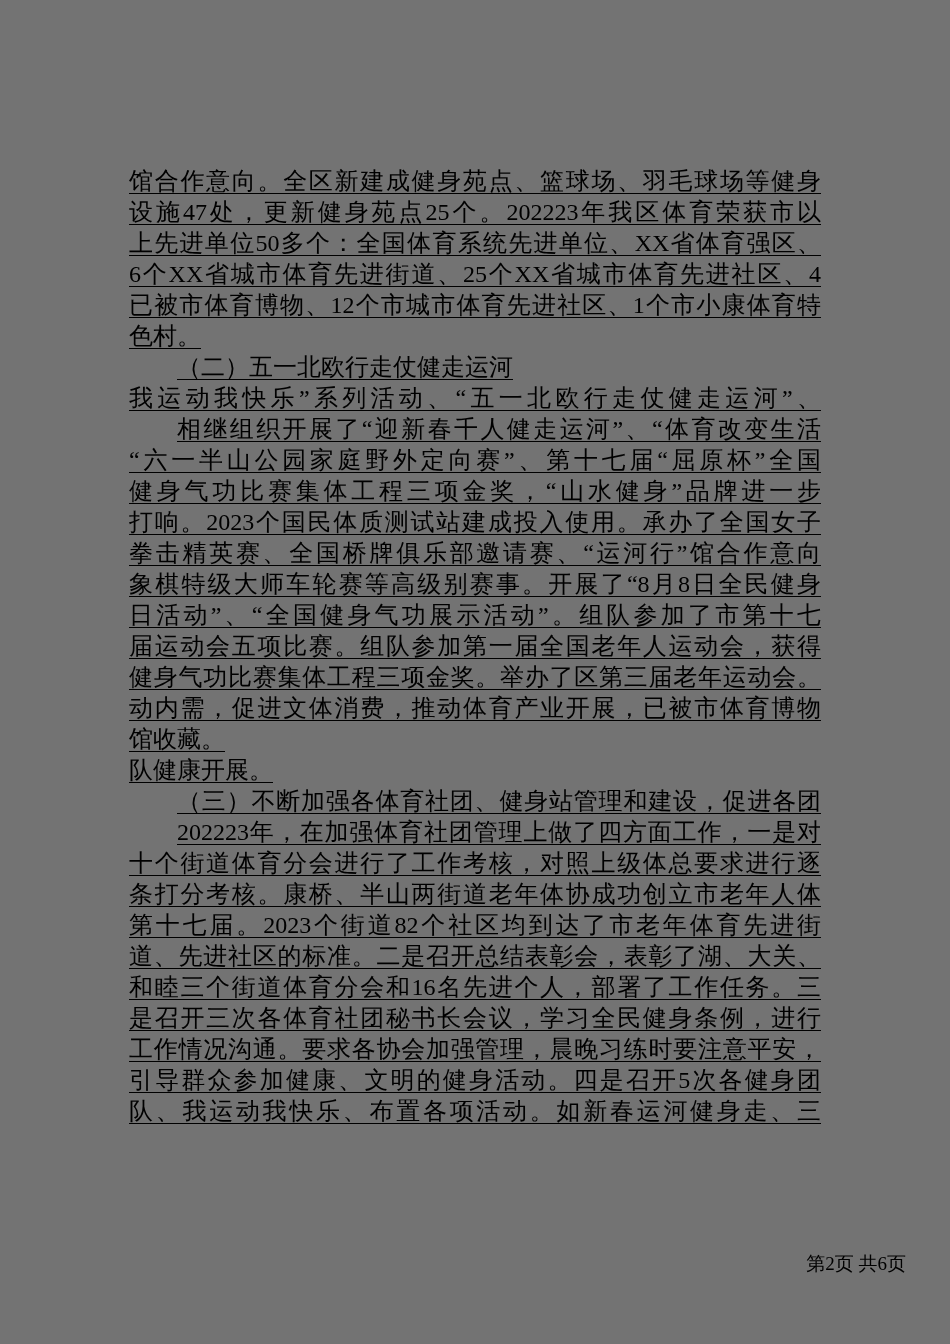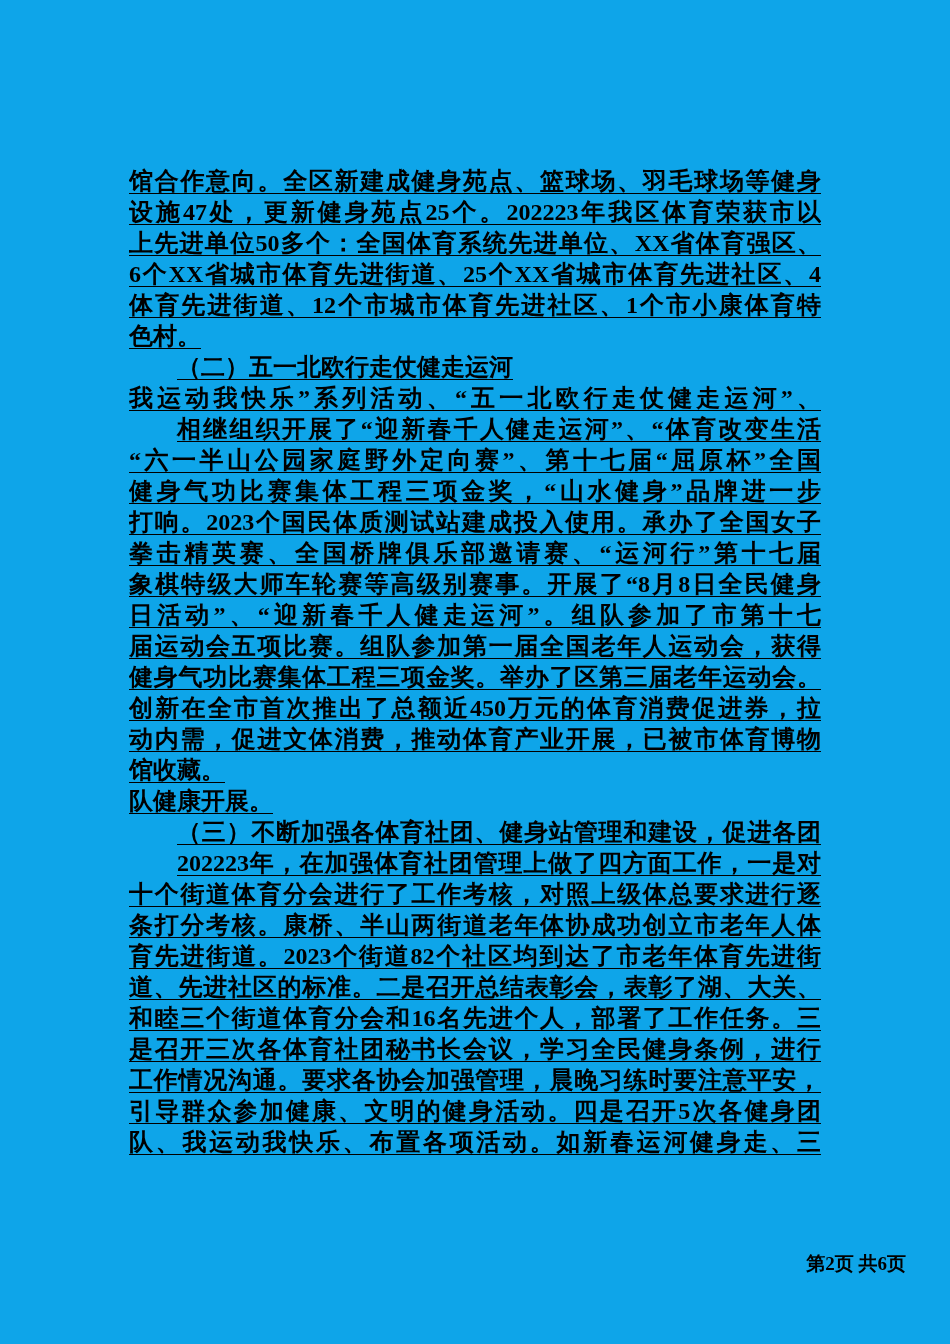--- a/index.html
+++ b/index.html
@@ -11,22 +11,21 @@
       height: 1344px;
       background: #ffffff;
       position: relative;
       overflow: hidden;
       font-family: "Liberation Serif", "DejaVu Serif", serif;
       color: #000000;
     }
     .page {
       position: absolute;
       inset: 0;
-      background: #0ea5e9;
-      font-weight: bold;
+      background: #737373;
     }
     .content {
       position: absolute;
       left: 129px;
       top: 166px;
       width: 692px;
     }
     .line {
       font-size: 24px;
       line-height: 31px;
@@ -57,42 +56,41 @@
 </head>
 <body>
 
 <div class="page">
   <div class="content" id="doc-content">
 
   <div class="line fill">馆合作意向。全区新建成健身苑点、篮球场、羽毛球场等健身</div>
       <div class="line fill">设施47处，更新健身苑点25个。202223年我区体育荣获市以</div>
       <div class="line fill">上先进单位50多个：全国体育系统先进单位、XX省体育强区、</div>
       <div class="line fill">6个XX省城市体育先进街道、25个XX省城市体育先进社区、4</div>
-      <div class="line fill">体育先进街道、12个市城市体育先进社区、1个市小康体育特</div>
+      <div class="line fill">已被市体育博物、12个市城市体育先进社区、1个市小康体育特</div>
       <div class="line">色村。</div>
       <div class="line indent">（二）五一北欧行走仗健走运河</div>
       <div class="line fill">我运动我快乐”系列活动、“五一北欧行走仗健走运河”、</div>
       <div class="line fill indent">相继组织开展了“迎新春千人健走运河”、“体育改变生活</div>
       <div class="line fill">“六一半山公园家庭野外定向赛”、第十七届“屈原杯”全国</div>
       <div class="line fill">健身气功比赛集体工程三项金奖，“山水健身”品牌进一步</div>
       <div class="line fill">打响。2023个国民体质测试站建成投入使用。承办了全国女子</div>
-      <div class="line fill">拳击精英赛、全国桥牌俱乐部邀请赛、“运河行”第十七届</div>
+      <div class="line fill">拳击精英赛、全国桥牌俱乐部邀请赛、“运河行”馆合作意向</div>
       <div class="line fill">象棋特级大师车轮赛等高级别赛事。开展了“8月8日全民健身</div>
-      <div class="line fill">日活动”、“迎新春千人健走运河”。组队参加了市第十七</div>
+      <div class="line fill">日活动”、“全国健身气功展示活动”。组队参加了市第十七</div>
       <div class="line fill">届运动会五项比赛。组队参加第一届全国老年人运动会，获得</div>
       <div class="line fill">健身气功比赛集体工程三项金奖。举办了区第三届老年运动会。</div>
-      <div class="line fill">创新在全市首次推出了总额近450万元的体育消费促进券，拉</div>
       <div class="line fill">动内需，促进文体消费，推动体育产业开展，已被市体育博物</div>
       <div class="line">馆收藏。</div>
       <div class="line">队健康开展。</div>
       <div class="line fill indent">（三）不断加强各体育社团、健身站管理和建设，促进各团</div>
       <div class="line fill indent">202223年，在加强体育社团管理上做了四方面工作，一是对</div>
       <div class="line fill">十个街道体育分会进行了工作考核，对照上级体总要求进行逐</div>
       <div class="line fill">条打分考核。康桥、半山两街道老年体协成功创立市老年人体</div>
-      <div class="line fill">育先进街道。2023个街道82个社区均到达了市老年体育先进街</div>
+      <div class="line fill">第十七届。2023个街道82个社区均到达了市老年体育先进街</div>
       <div class="line fill">道、先进社区的标准。二是召开总结表彰会，表彰了湖、大关、</div>
       <div class="line fill">和睦三个街道体育分会和16名先进个人，部署了工作任务。三</div>
       <div class="line fill">是召开三次各体育社团秘书长会议，学习全民健身条例，进行</div>
       <div class="line fill">工作情况沟通。要求各协会加强管理，晨晚习练时要注意平安，</div>
       <div class="line fill">引导群众参加健康、文明的健身活动。四是召开5次各健身团</div>
       <div class="line fill">队、我运动我快乐、布置各项活动。如新春运河健身走、三</div>
     </div>
   <div class="footer">第2页 共6页</div>
 </div>
 

